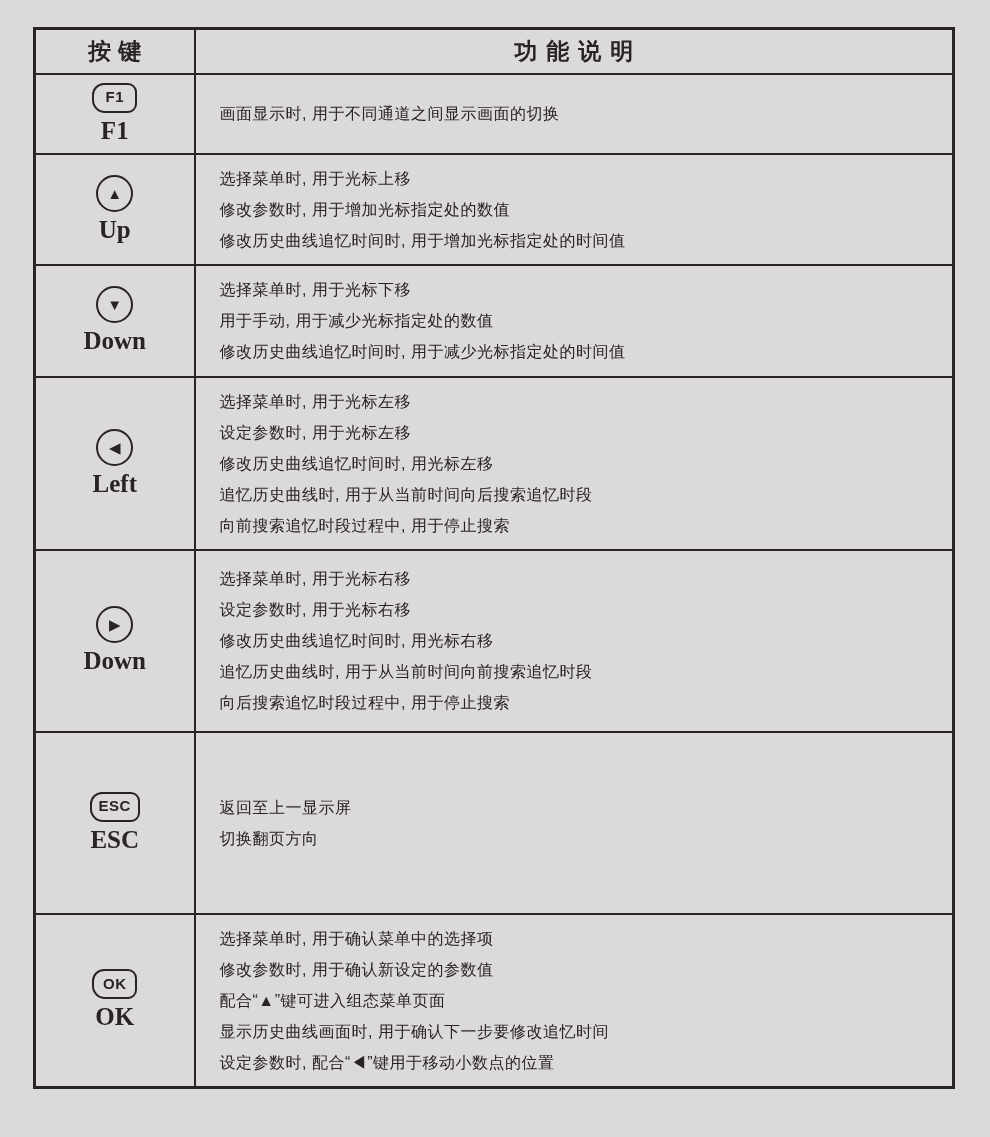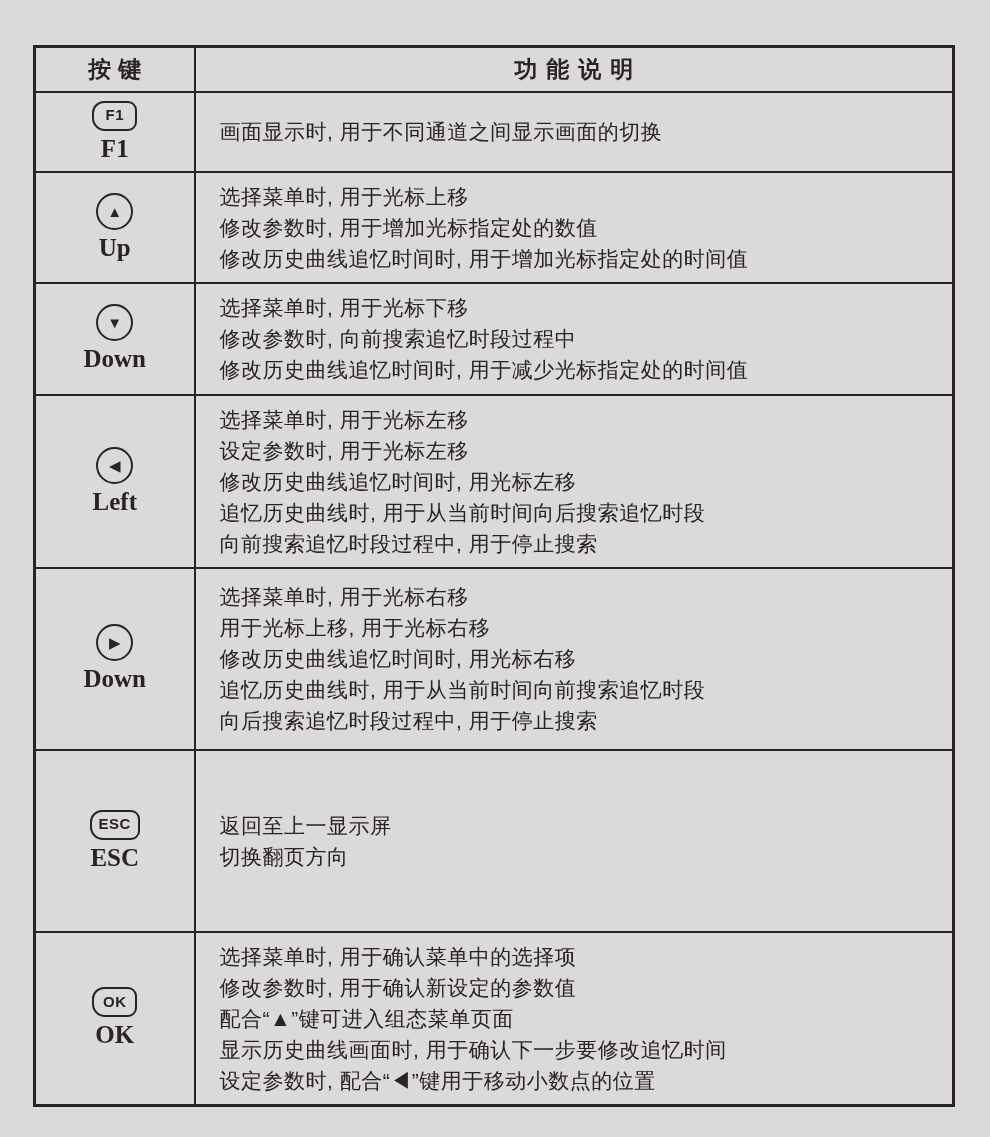--- a/index.html
+++ b/index.html
@@ -15,21 +15,21 @@
   }
   .page {
     position: relative;
     width: 990px;
     height: 1137px;
     overflow: hidden;
   }
   table.key-table {
     position: absolute;
     left: 33px;
-    top: 45px;
+    top: 27px;
     width: 922px;
     border-collapse: collapse;
     table-layout: fixed;
     border: 3px solid #282325;
   }
   .key-table th, .key-table td {
     border: 2px solid #282325;
     box-sizing: border-box;
   }
   .key-table col.c-key { width: 160px; }
@@ -98,21 +98,21 @@
     font-family: "Liberation Serif", serif;
     font-weight: bold;
     font-size: 25px;
     line-height: 1.1;
   }
   td.fn-cell {
     vertical-align: middle;
     padding: 8px 12px 8px 24px;
   }
   .fn-line {
-    font-size: 21px;
+    font-size: 16px;
     line-height: 31px;
     letter-spacing: 0.5px;
     white-space: nowrap;
   }
 </style>
 </head>
 <body>
 
 <div class="page">
   <table class="key-table">
@@ -165,21 +165,21 @@
       <span class="key-stack">
 
         <span class="key-icon circle">
           <span class="key-glyph">▼</span>
         </span>
         <span class="key-label">Down</span>
       </span>
     </td>
     <td class="fn-cell">
             <div class="fn-line">选择菜单时, 用于光标下移</div>
-            <div class="fn-line">修改参数时, 向前搜索追忆时段过程中</div>
+            <div class="fn-line">用于手动, 用于减少光标指定处的数值</div>
             <div class="fn-line">修改历史曲线追忆时间时, 用于减少光标指定处的时间值</div>
           </td>
   </tr>
 
   <tr>
     <td class="key-cell">
       <span class="key-stack">
 
         <span class="key-icon circle">
           <span class="key-glyph">◀</span>
@@ -201,21 +201,21 @@
       <span class="key-stack">
 
         <span class="key-icon circle">
           <span class="key-glyph">▶</span>
         </span>
         <span class="key-label">Down</span>
       </span>
     </td>
     <td class="fn-cell">
             <div class="fn-line">选择菜单时, 用于光标右移</div>
-            <div class="fn-line">用于光标上移, 用于光标右移</div>
+            <div class="fn-line">设定参数时, 用于光标右移</div>
             <div class="fn-line">修改历史曲线追忆时间时, 用光标右移</div>
             <div class="fn-line">追忆历史曲线时, 用于从当前时间向前搜索追忆时段</div>
             <div class="fn-line">向后搜索追忆时段过程中, 用于停止搜索</div>
           </td>
   </tr>
 
   <tr>
     <td class="key-cell">
       <span class="key-stack">
         <span class="key-icon rect">

